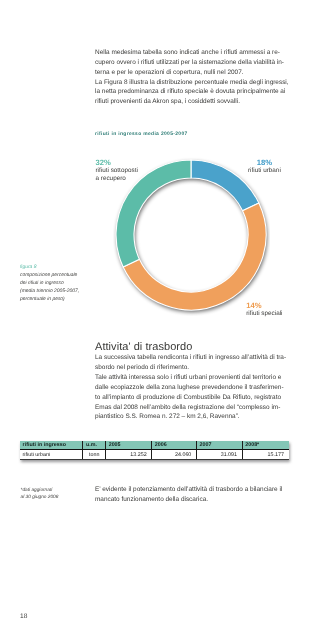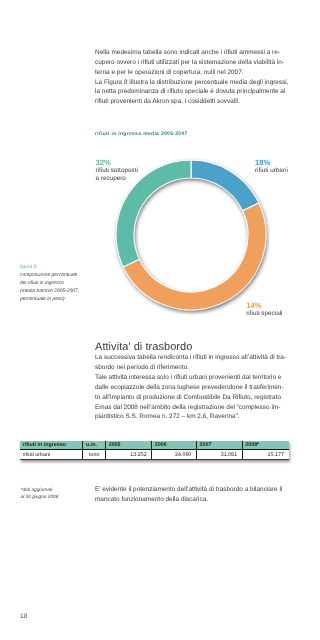--- a/index.html
+++ b/index.html
@@ -23,21 +23,21 @@
   .caption .fig{color:#5cbca8;display:block;}
 
   
   .donut-wrap{position:absolute;left:113px;top:157px;width:157px;height:159px;}
   .donut-wrap svg{display:block;}
 
   .lbl{position:absolute;font-size:6.35px;line-height:8.3px;color:#3a3a38;white-space:nowrap;}
   .lbl .pct{font-weight:bold;font-size:7.7px;display:block;line-height:9.1px;}
   #lbl-teal{left:95.5px;top:158px;}
   #lbl-teal .pct{color:#5cbca8;}
-  #lbl-blue{left:255px;top:158px;}
+  #lbl-blue{left:248px;top:158px;text-align:center;}
   #lbl-blue .pct{color:#3f9bc9;}
   #lbl-orange{left:246.2px;top:300.5px;}
   #lbl-orange .pct{color:#ef9c4f;}
 
   h2.sec{position:absolute;left:95px;top:340.7px;margin:0;font-size:11px;font-weight:normal;
          color:#3a3a38;letter-spacing:0.05px;}
   #sec-body{left:95px;top:353.3px;}
   .gap{height:0px;}
 
   .tblwrap{position:absolute;left:20px;top:441px;width:268.5px;

